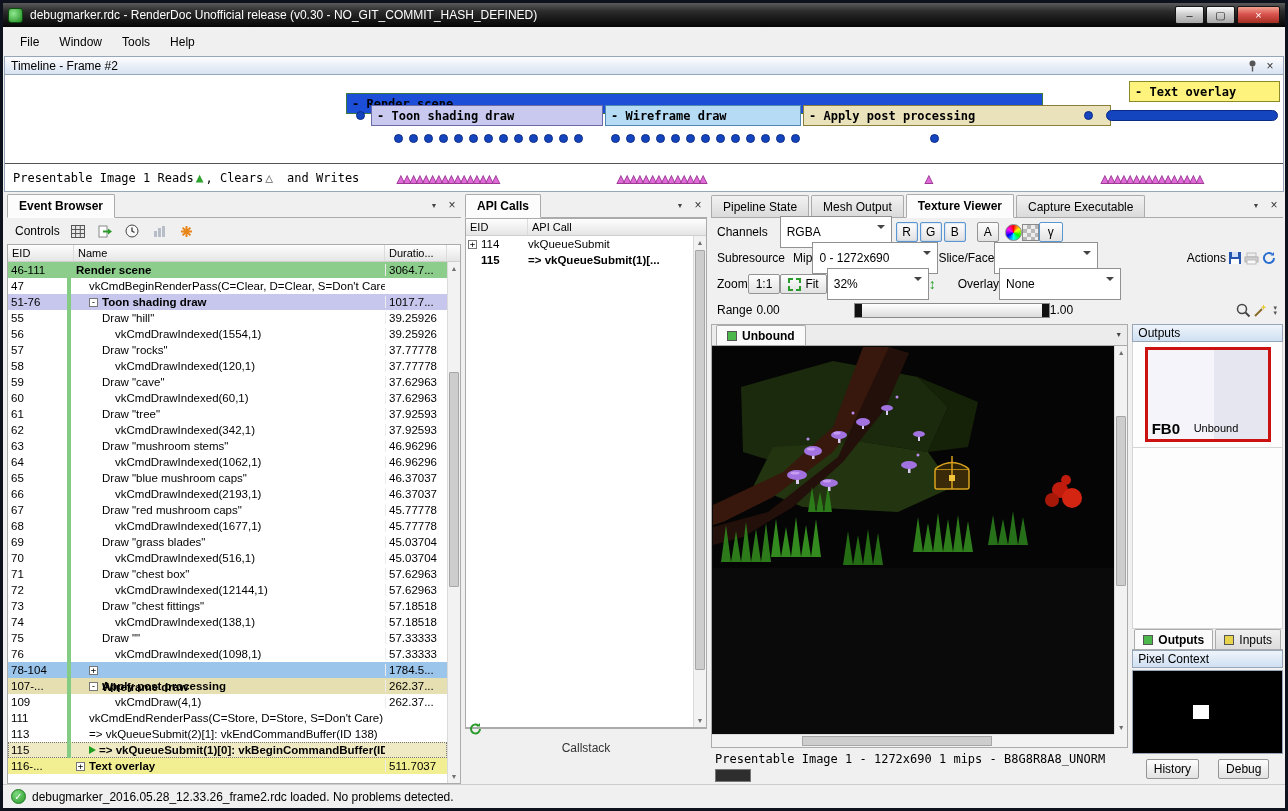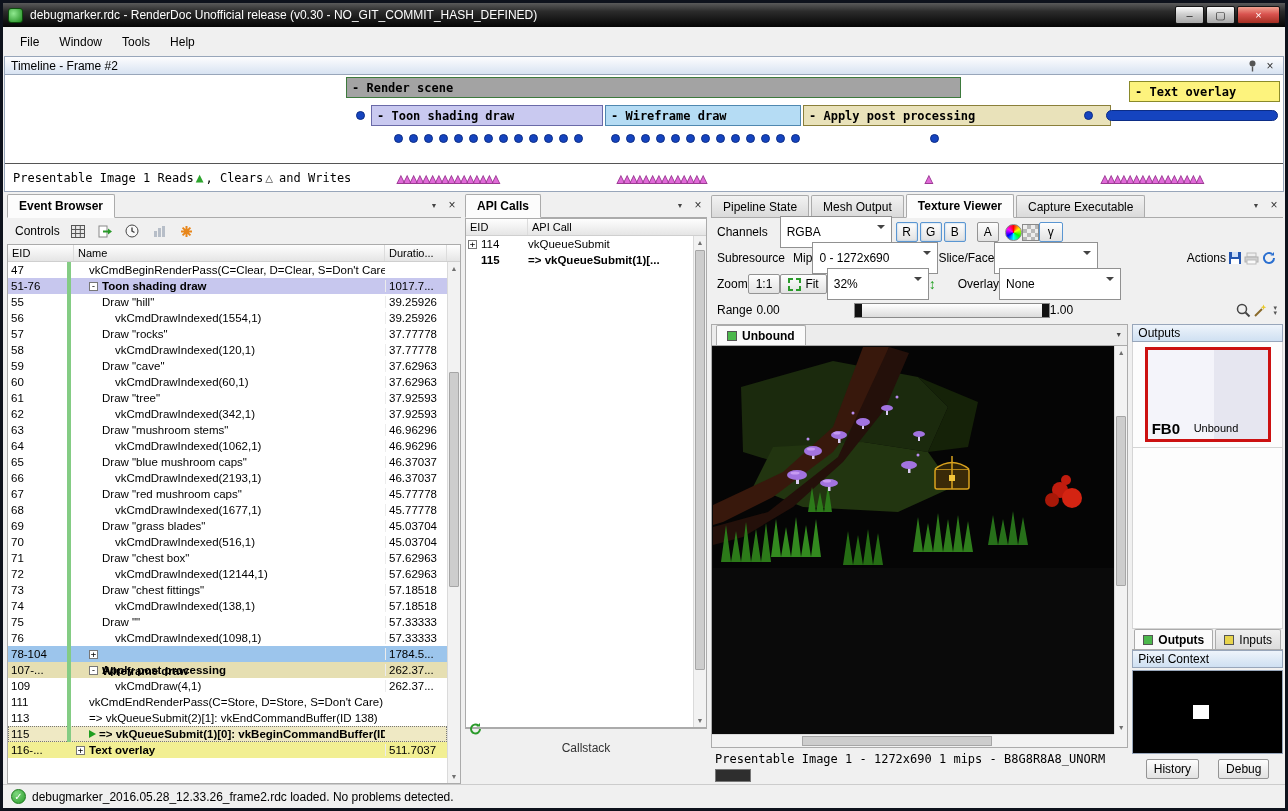--- a/index.html
+++ b/index.html
@@ -156,21 +156,21 @@
       <span class="spacer"></span>
       <span class="dock-icon">
           <svg width="9" height="12" viewBox="0 0 9 12">
             <circle cx="4.5" cy="3.5" r="3" fill="#555"></circle>
             <rect x="3.8" y="6.5" width="1.4" height="5" fill="#555"></rect>
           </svg>
         </span>
       <span class="dock-icon">×</span>
     </div>
     <div class="tl-body">
-      <div class="tl-block" style="left:341px;top:2px;width:615px;background:#a3a3a3;border-color:#3d7a3d">- Render scene</div>
+      <div class="tl-block" style="left:341px;top:18px;width:697px;background:#1d4ed8;border-color:#3d7a3d">- Render scene</div>
       <div class="tl-block" style="left:1124px;top:6px;width:151px;background:#fdf37d;border-color:#8a8a2a">- Text overlay</div>
 
       <div class="dotrow" style="left:351px;top:36px">
           <span class="tl-dot"></span>
         </div>
       <div class="tl-block" style="left:366px;top:30px;width:232px;background:#c9c9f0;border-color:#6a6aa8">- Toon shading draw</div>
       <div class="tl-block" style="left:600px;top:30px;width:196px;background:#b5dcf4;border-color:#4f88b0">- Wireframe draw</div>
       <div class="tl-block" style="left:798px;top:30px;width:308px;background:#e9e2ba;border-color:#8a7f3a">- Apply post processing</div>
       <div class="dotrow" style="left:1079px;top:36px">
           <span class="tl-dot"></span>
@@ -209,21 +209,21 @@
         </div>
       <div class="dotrow" style="left:925px;top:59px">
           <span class="tl-dot"></span>
         </div>
 
       <div class="tl-footer">
         <span>Presentable Image 1 Reads</span>
         <span class="tri-read">▲</span>
         <span>, Clears</span>
         <span class="tri-clear">△</span>
-        <span style="margin-left:4px">and Writes</span>
+        <span style="margin-left:12px">and Writes</span>
       </div>
       <div class="trigroup" style="left:392px"><span class="tri">▲▲▲▲▲▲▲▲▲▲▲▲▲▲▲▲</span></div>
       <div class="trigroup" style="left:612px"><span class="tri">▲▲▲▲▲▲▲▲▲▲▲▲▲▲</span></div>
       <div class="trigroup" style="left:920px"><span class="tri">▲</span></div>
       <div class="trigroup" style="left:1096px"><span class="tri">▲▲▲▲▲▲▲▲▲▲▲▲▲▲▲▲</span></div>
     </div>
   </div>
 
   <div class="main">
 
@@ -270,20 +270,28 @@
           </span>
       </div>
       <div class="table">
         <div class="thead">
           <div class="th" style="flex:0 0 66px">EID</div>
           <div class="th" style="flex:1">Name</div>
           <div class="th" style="flex:0 0 62px">Duratio...</div>
           <div class="th" style="flex:0 0 13px;border-right:none"></div>
         </div>
         <div class="rows">
+            <div class="ev-row bg-green">
+              <div class="cell-eid">46-111</div>
+              <div class="cell-gut"></div>
+              <div class="cell-name" style="padding-left: 2px;">
+                <span style="font-weight: bold;">Render scene</span>
+              </div>
+              <div class="cell-dur">3064.7...</div>
+            </div>
             <div class="ev-row">
               <div class="cell-eid">47</div>
               <div class="cell-gut on"></div>
               <div class="cell-name" style="padding-left: 15px;">
                 <span>vkCmdBeginRenderPass(C=Clear, D=Clear, S=Don't Care)</span>
               </div>
               <div class="cell-dur"></div>
             </div>
             <div class="ev-row bg-purple">
               <div class="cell-eid">51-76</div>

